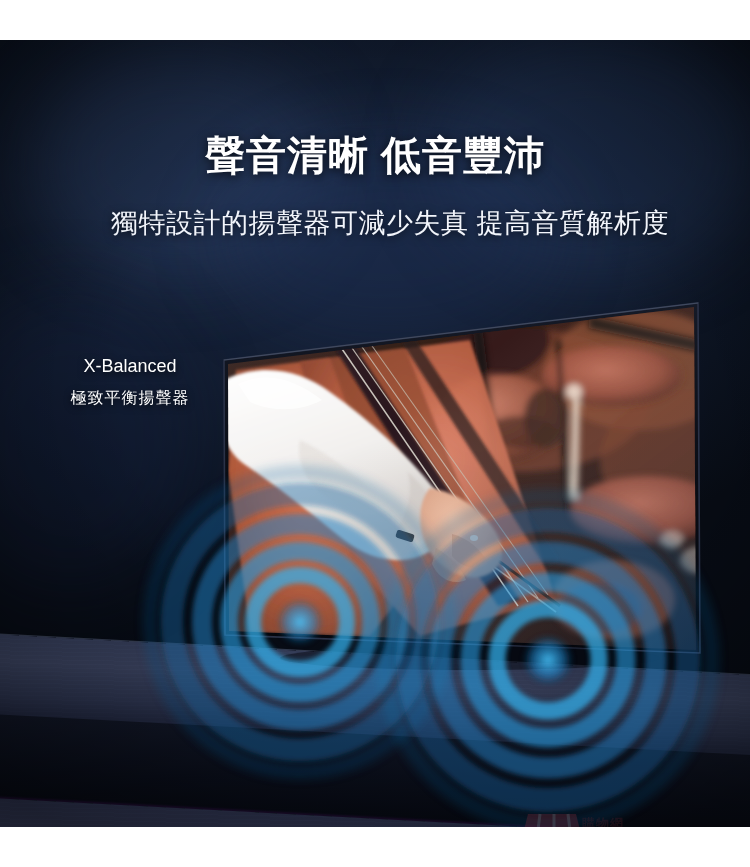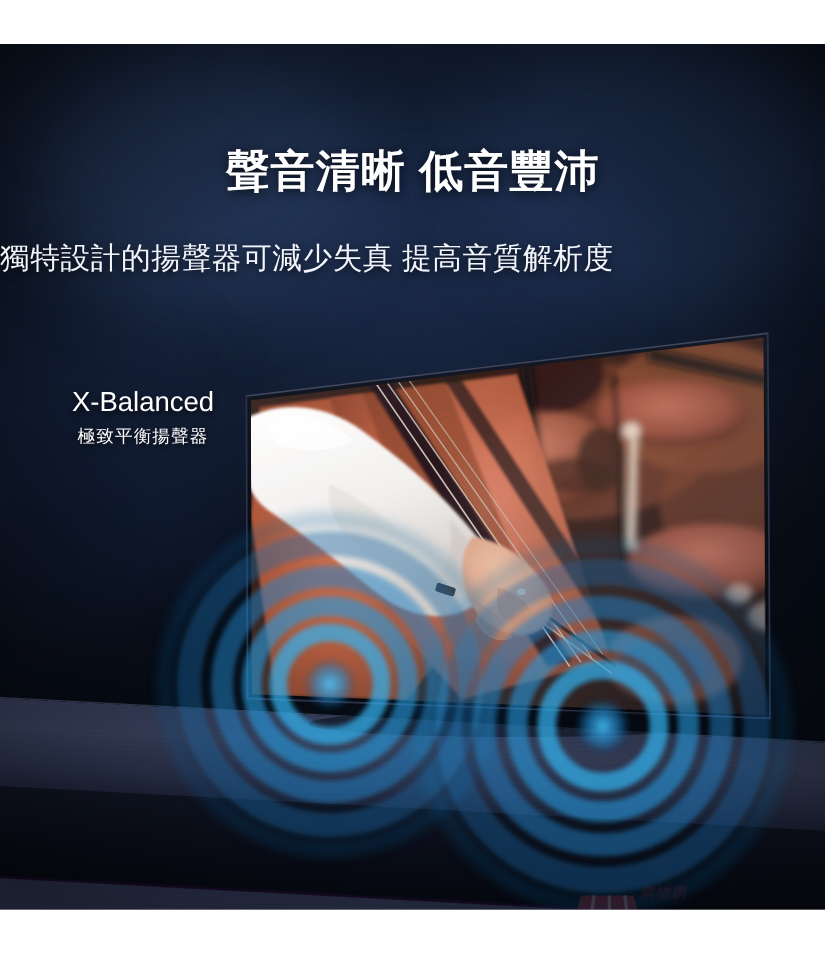--- a/index.html
+++ b/index.html
@@ -82,49 +82,49 @@
   .rings{position:absolute;left:0;top:0;width:750px;height:787px;z-index:30;pointer-events:none;}
 
   
   .headline{
     position:absolute;z-index:50;left:0;top:88px;width:750px;
     text-align:center;color:#ffffff;
     font-size:40px;font-weight:bold;letter-spacing:1px;
     text-shadow:0 2px 10px rgba(0,0,0,.75);
   }
   .subhead{
-    position:absolute;z-index:50;left:0;top:177px;width:669px;
-    text-align:left;color:#f2f5fb;
+    position:absolute;z-index:50;left:0;top:165px;width:669px;
+    text-align:right;color:#f2f5fb;
     font-size:27px;font-weight:normal;letter-spacing:.5px;
     text-shadow:0 2px 8px rgba(0,0,0,.7);
   }
 
   .badge{
     position:absolute;z-index:50;left:24px;top:312px;width:212px;
     text-align:center;color:#ffffff;
     text-shadow:0 2px 7px rgba(0,0,0,.8);
   }
   .badge .en{
-    font-size:25px;line-height:28px;font-weight:normal;letter-spacing:0px;
+    font-size:18px;line-height:28px;font-weight:normal;letter-spacing:0px;
     white-space:nowrap;
   }
   .badge .en .l2{display:block;}
   .badge .zh{
     margin-top:7px;font-size:16px;line-height:22px;letter-spacing:1px;
   }
 
   
   .watermark{
     position:absolute;z-index:55;left:520px;top:760px;
     width:220px;height:62px;opacity:.30;pointer-events:none;
   }
   .wm-text{
-    position:absolute;left:62px;top:3px;color:#6c2430;
+    position:absolute;left:62px;top:16px;color:#6c2430;
     font-size:13px;line-height:15px;font-weight:bold;letter-spacing:1px;
-    white-space:nowrap;opacity:.75;font-style:italic;
+    white-space:nowrap;opacity:.75;
   }
 </style>
 </head>
 <body>
 
 <div id="stage">
 
   <div class="scene">
 
     <div class="haze h1"></div>

